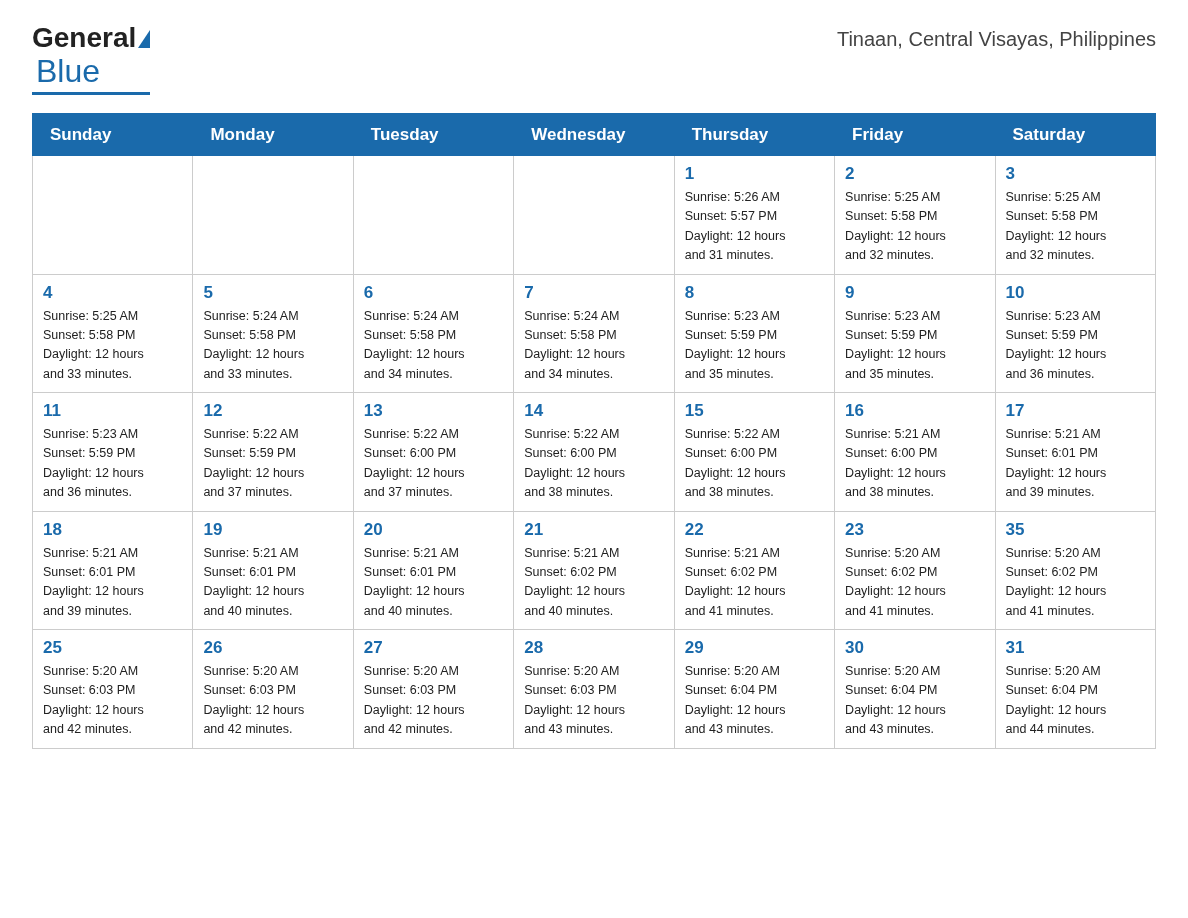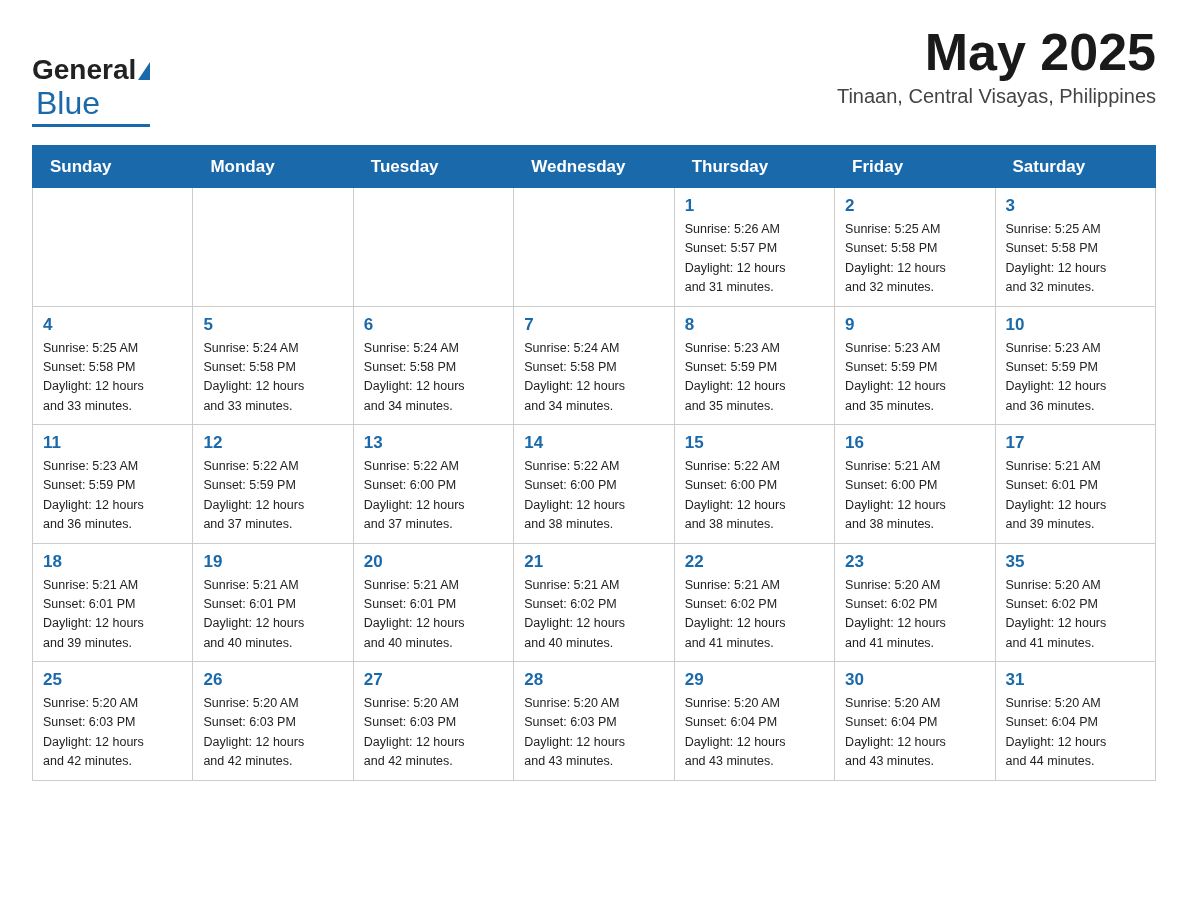--- a/index.html
+++ b/index.html
@@ -13,21 +13,20 @@
     .header {
       display: flex;
       justify-content: space-between;
       align-items: flex-start;
       margin-bottom: 18px;
     }
     .logo {
       display: flex;
       flex-direction: column;
       align-items: flex-start;
-      margin-top: 32px;
     }
     .logo-text {
       display: flex;
       align-items: center;
       font-size: 28px;
       font-weight: bold;
       color: #1a1a1a;
       line-height: 1;
     }
     .logo-general { color: #222; }
@@ -117,21 +116,20 @@
     <div class="logo-text">
       <span class="logo-general">General</span>
       <span class="logo-triangle"></span>
     </div>
     <div style="display:flex; align-items:center; margin-top:1px;">
       <span class="logo-blue">Blue</span>
     </div>
     <div class="logo-line"></div>
   </div>
   <div class="title-block">
-    <div class="month-title">May 2025</div>
     <div class="location-title">Tinaan, Central Visayas, Philippines</div>
   </div>
 </div>
 
 <table class="calendar">
   <thead>
     <tr>
     <th>Sunday</th>
         <th>Monday</th>
         <th>Tuesday</th>

